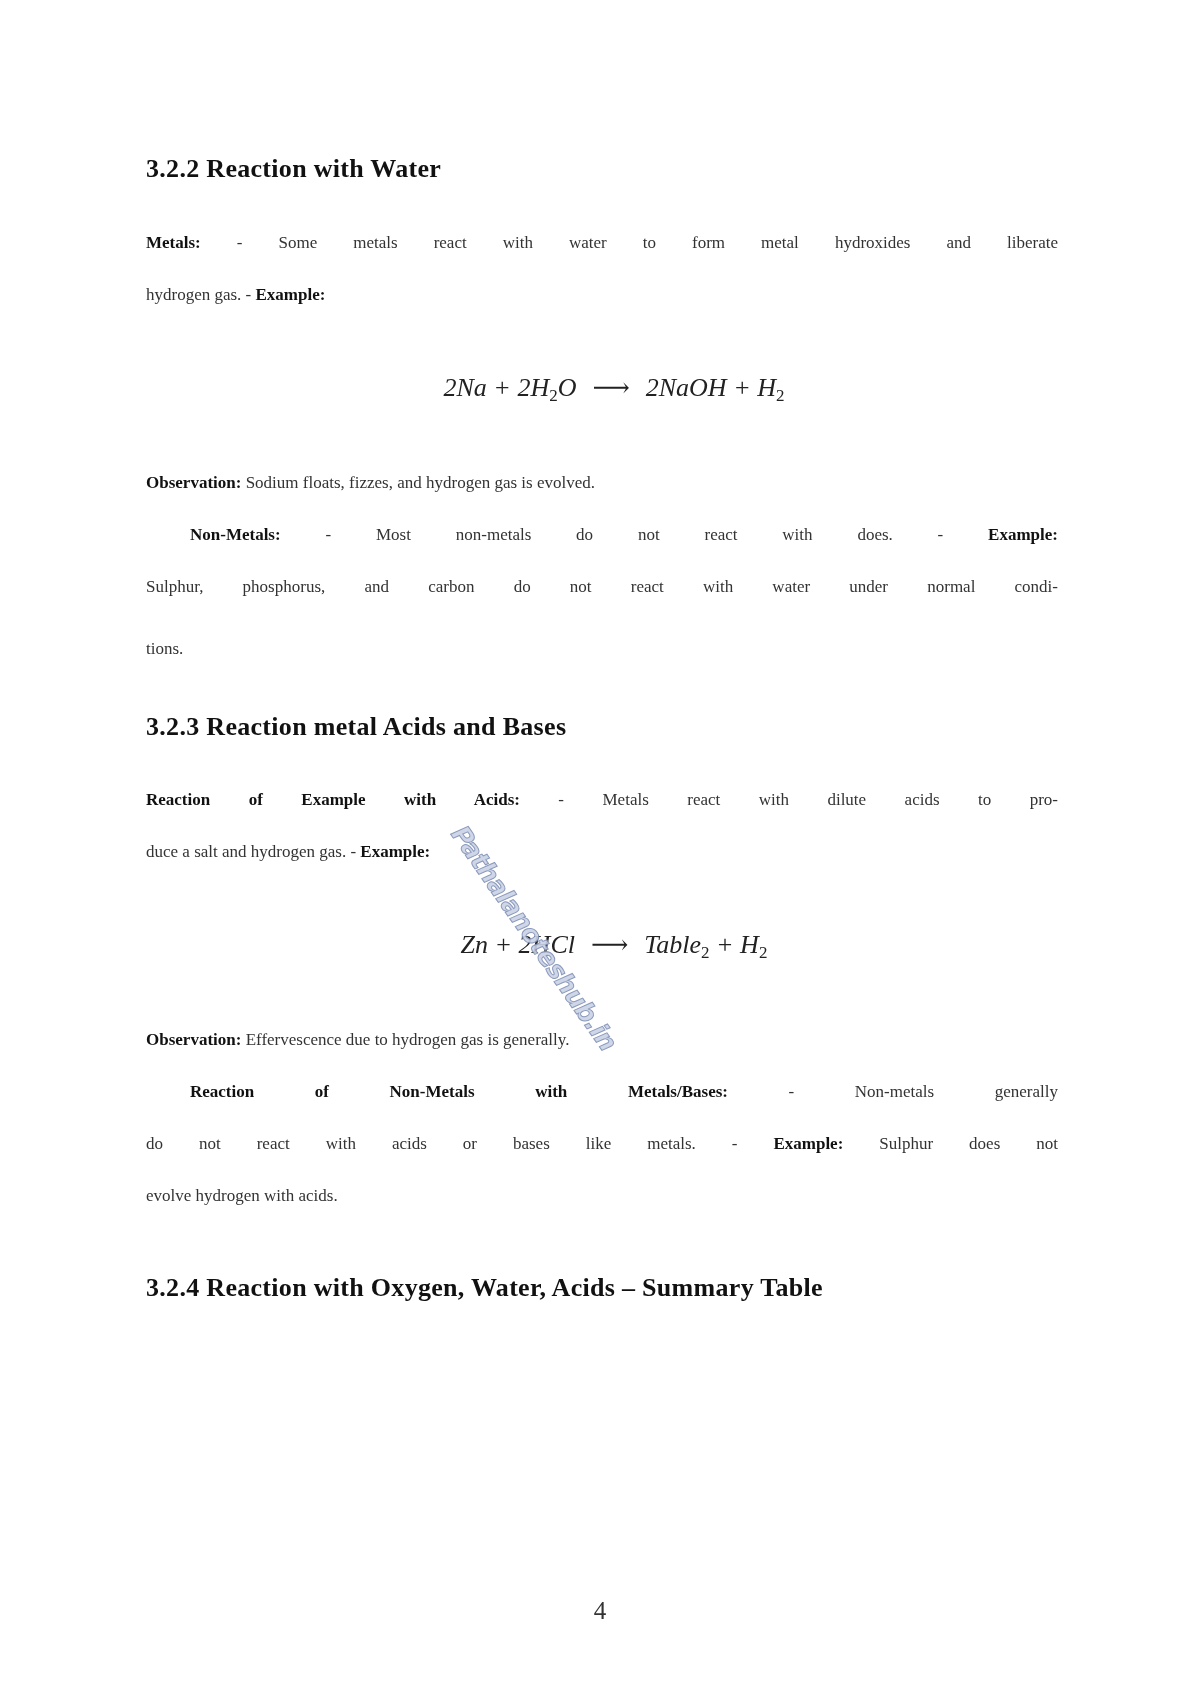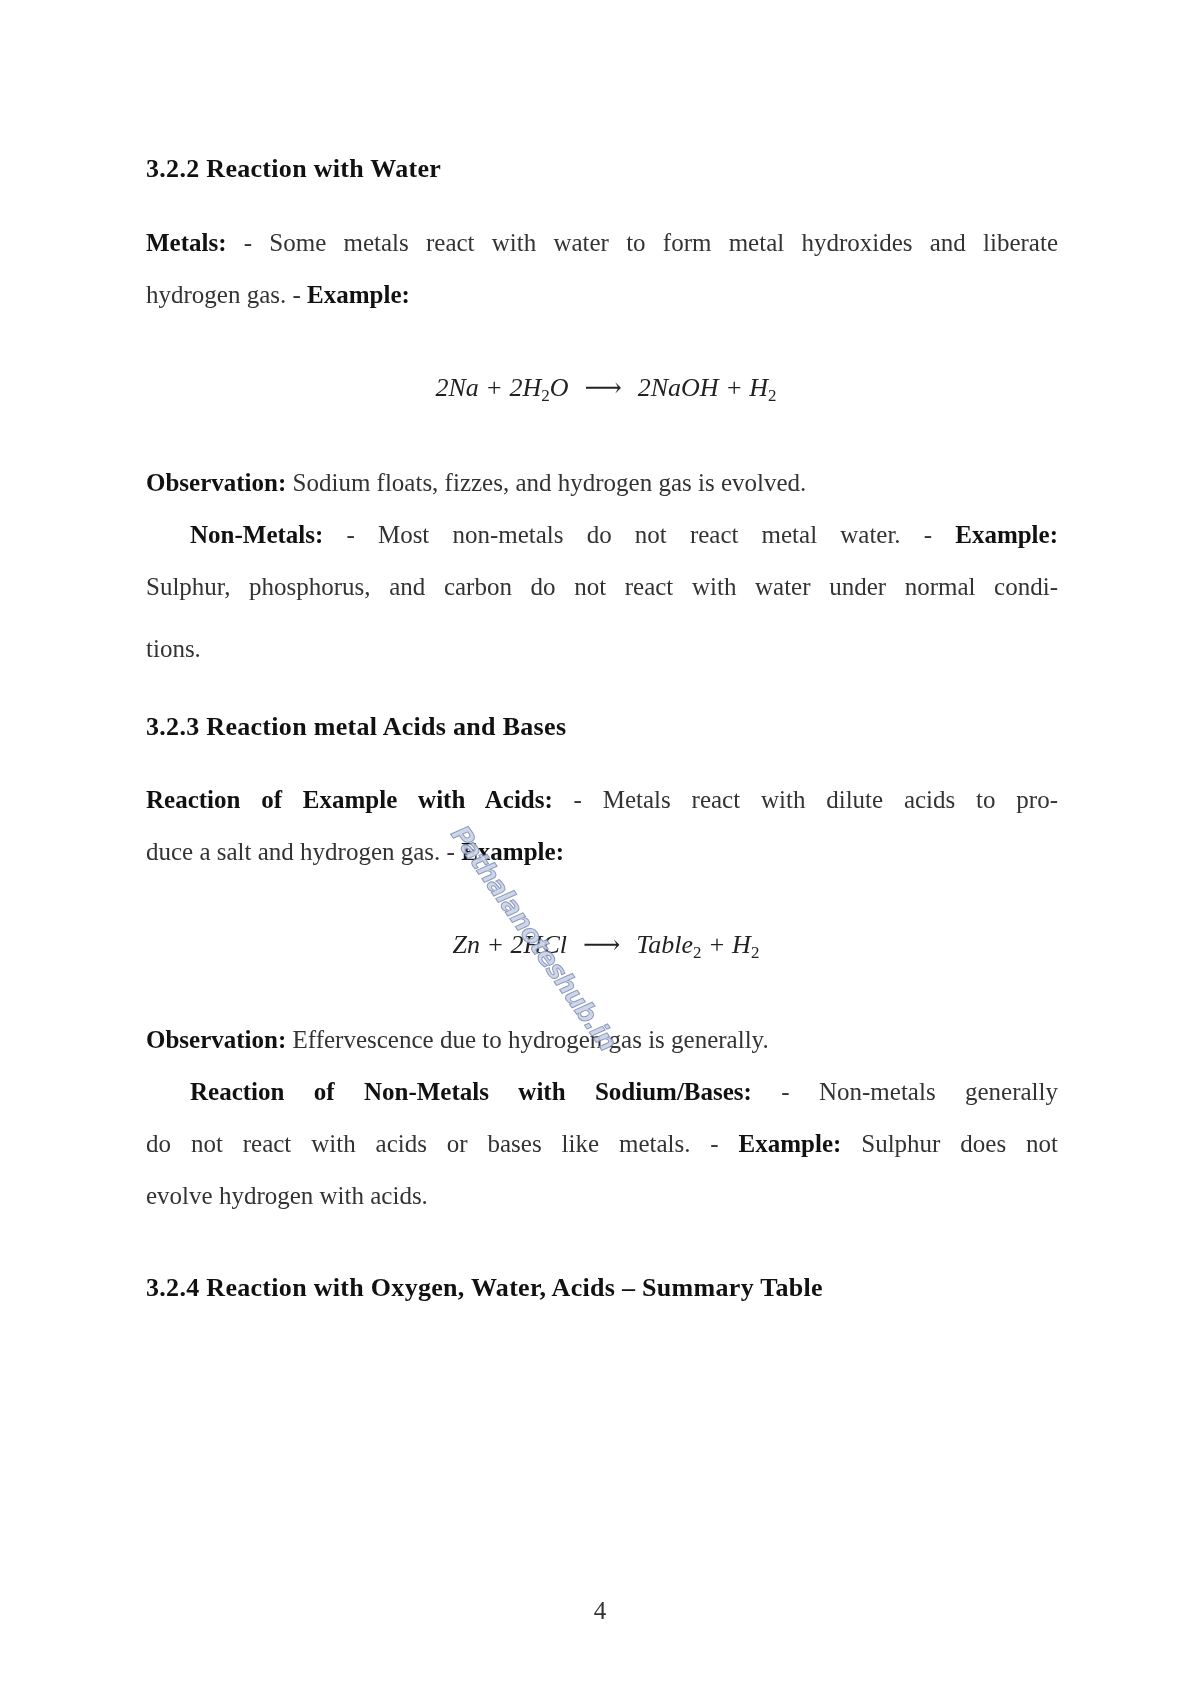--- a/index.html
+++ b/index.html
@@ -1,27 +1,27 @@
 <!DOCTYPE html>
 <html><head>
 <meta charset="utf-8">
 <style>
   html, body { margin: 0; padding: 0; background: #ffffff; }
   body { width: 1200px; height: 1697px; position: relative; overflow: hidden;
          font-family: "DejaVu Serif", "Liberation Serif", serif; color: #2b2b2b; }
   .page { position: absolute; left: 0; top: 0; width: 1200px; height: 1697px; padding-left: 48px; }
   .content { position: absolute; left: 146px; width: 912px; top: 0; }
-  .line { position: absolute; left: 0; width: 912px; font-size: 25px; line-height: 34px;
+  .line { position: absolute; left: 0; width: 912px; font-size: 17px; line-height: 34px;
           white-space: nowrap; font-family: "Liberation Serif", "DejaVu Serif", serif; color: #333; }
   .just { text-align: justify; text-align-last: justify; }
   .indent { padding-left: 44px; box-sizing: border-box; }
   b, .b { font-weight: bold; color: #111; }
   .heading { position: absolute; left: 0; font-size: 26px; font-weight: bold; color: #111;
              font-family: "Liberation Serif", "DejaVu Serif", serif; white-space: nowrap; letter-spacing: 0.3px; }
-  .eq { position: absolute; left: 4px; width: 912px; text-align: center; font-size: 26px;
+  .eq { position: absolute; left: 12px; width: 912px; text-align: center; font-size: 26px;
         font-family: "Liberation Serif", "DejaVu Serif", serif; color: #222; white-space: nowrap; }
   .eq .it { font-style: italic; }
   .eq sub { font-size: 17px; font-style: normal; vertical-align: -5px; line-height: 0; }
   .eq .arrow { display: inline-block; margin: 0 16px; font-style: normal; }
   .pagenum { position: absolute; top: 1597px; left: 0; width: 1200px; text-align: center;
              font-size: 25px; font-family: "Liberation Serif", "DejaVu Serif", serif; color: #333; }
   .watermark { position: absolute; left: 470px; top: 820px; transform: rotate(55deg);
                transform-origin: left top; font-size: 26px; font-weight: bold; font-style: italic;
                color: #c9d2e6; -webkit-text-stroke: 1px #7f8fb5; letter-spacing: -1px;
                font-family: "DejaVu Sans", sans-serif; white-space: nowrap; opacity: 0.9; }
@@ -42,21 +42,21 @@
     </div>
 
     <div class="eq" style="top:372px">
       <span class="it">2Na + 2H</span><sub>2</sub><span class="it">O</span><span class="arrow">⟶</span><span class="it">2NaOH + H</span><sub>2</sub>
     </div>
 
     <div class="line" style="top:466px">
       <span class="b">Observation:</span><span> Sodium floats, fizzes, and hydrogen gas is evolved.</span>
     </div>
     <div class="line just indent" style="top:518px">
-      <span class="b">Non-Metals:</span><span> - Most non-metals do not react metal water.  - </span><span class="b">Example:</span>
+      <span class="b">Non-Metals:</span><span> - Most non-metals do not react with does.  - </span><span class="b">Example:</span>
     </div>
     <div class="line just" style="top:570px">Sulphur, phosphorus, and carbon do not react with water under normal condi-</div>
     <div class="line" style="top:632px">tions.</div>
 
     <div class="heading" style="top:712px">3.2.3 Reaction metal Acids and Bases</div>
 
     <div class="line just" style="top:783px">
       <span class="b">Reaction of Example with Acids:</span><span> - Metals react with dilute acids to pro-</span>
     </div>
     <div class="line" style="top:835px">
@@ -64,21 +64,21 @@
     </div>
 
     <div class="eq" style="top:929px">
       <span class="it">Zn + 2HCl</span><span class="arrow">⟶</span><span class="it">Table</span><sub>2</sub><span class="it"> + H</span><sub>2</sub>
     </div>
 
     <div class="line" style="top:1023px">
       <span class="b">Observation:</span><span> Effervescence due to hydrogen gas is generally.</span>
     </div>
     <div class="line just indent" style="top:1075px">
-      <span class="b">Reaction of Non-Metals with Sodium/Bases:</span><span> - Non-metals generally</span>
+      <span class="b">Reaction of Non-Metals with Metals/Bases:</span><span> - Non-metals generally</span>
     </div>
     <div class="line just" style="top:1127px">
       <span>do not react with acids or bases like metals.  - </span><span class="b">Example:</span><span> Sulphur does not</span>
     </div>
     <div class="line" style="top:1179px">evolve hydrogen with acids.</div>
 
     <div class="heading" style="top:1273px">3.2.4 Reaction with Oxygen, Water, Acids – Summary Table</div>
   </div>
 
   <div class="watermark">Pathalanoteshub.in</div>

